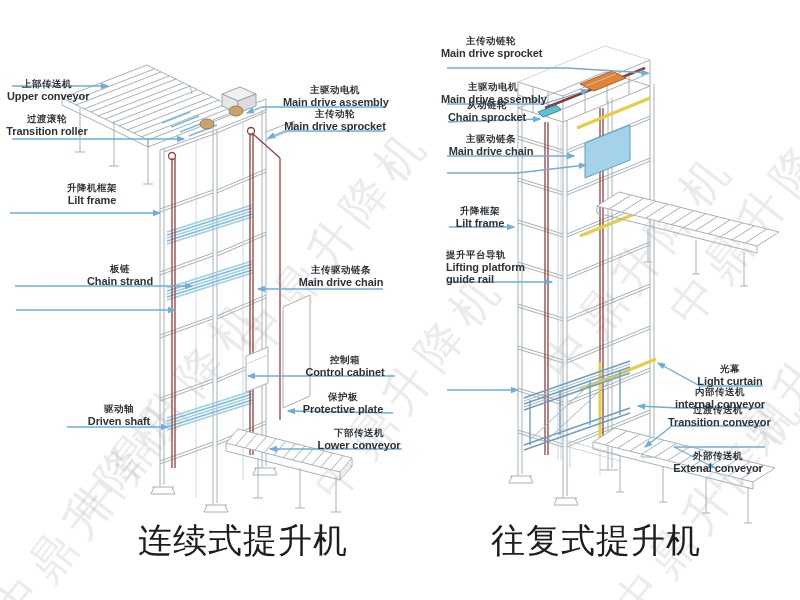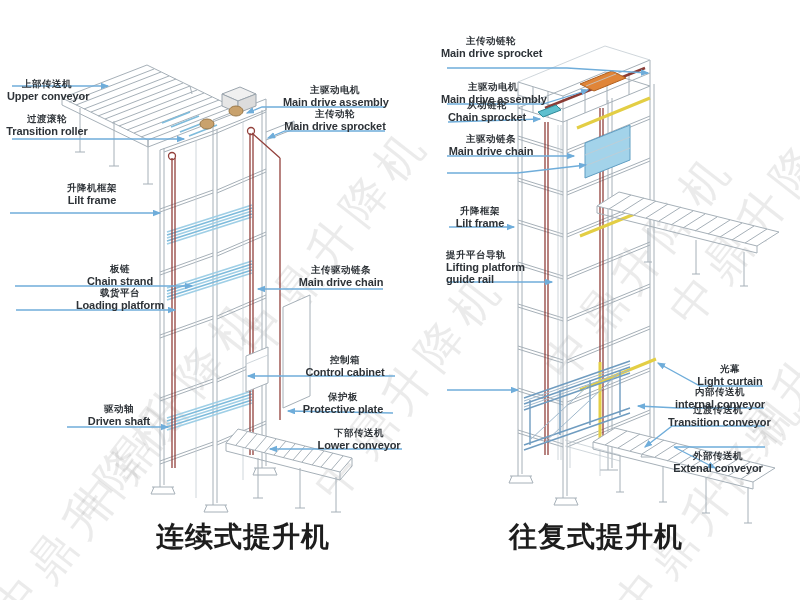--- a/index.html
+++ b/index.html
@@ -6,21 +6,21 @@
   body{width:800px;height:600px;background:#ffffff;overflow:hidden;position:relative;
        font-family:"Liberation Sans","DejaVu Sans",sans-serif;}
   #stage{position:absolute;left:0;top:0;width:800px;height:600px;}
   svg.draw{position:absolute;left:0;top:0;}
   
   .callout{position:absolute;text-align:center;color:#2e3338;line-height:1.12;pointer-events:none;}
   .callout .zh{font-size:9.5px;font-weight:700;letter-spacing:.5px;display:block;}
   .callout .en{font-size:11px;font-weight:700;letter-spacing:-.1px;display:block;white-space:nowrap;}
   .callout.align-left{text-align:left;}
   
-  .diagram-title{position:absolute;text-align:center;color:#1d1d1d;font-size:28px;font-weight:700;letter-spacing:1px;}
+  .diagram-title{position:absolute;text-align:center;color:#1d1d1d;font-size:34px;font-weight:400;letter-spacing:1px;}
   
   .wm{position:absolute;font-size:46px;font-weight:400;color:#6e6e6e;opacity:.13;
       letter-spacing:9px;white-space:nowrap;transform:rotate(-52deg);transform-origin:0 0;pointer-events:none;}
   
   .st{stroke:#a6b0b8;stroke-width:1;fill:none;}
   .stw{stroke:#a6b0b8;stroke-width:1;fill:#ffffff;}
   .thin{stroke:#c3ccd2;stroke-width:.8;fill:none;}
   .red{stroke:#93413c;stroke-width:1.3;fill:none;}
   .yellow{stroke:#e3ce44;stroke-width:3;fill:none;}
   .blue1{stroke:#9fcfe6;stroke-width:1.8;fill:none;}
@@ -208,24 +208,20 @@
     <span class="en">Transition roller</span>
   </div>
   <div class="callout" style="left:46px;top:183px;width:92px;">
     <span class="zh">升降机框架</span>
     <span class="en">Lilt frame</span>
   </div>
   <div class="callout" style="left:76px;top:264px;width:88px;">
     <span class="zh">板链</span>
     <span class="en">Chain strand</span>
   </div>
-  <div class="callout" style="left:68px;top:288px;width:104px;">
-    <span class="zh">载货平台</span>
-    <span class="en">Loading platform</span>
-  </div>
   <div class="callout" style="left:70px;top:404px;width:98px;">
     <span class="zh">驱动轴</span>
     <span class="en">Driven shaft</span>
   </div>
   <div class="callout" style="left:283px;top:85px;width:104px;">
     <span class="zh">主驱动电机</span>
     <span class="en">Main drive assembly</span>
   </div>
   <div class="callout" style="left:283px;top:109px;width:104px;">
     <span class="zh">主传动轮</span>

